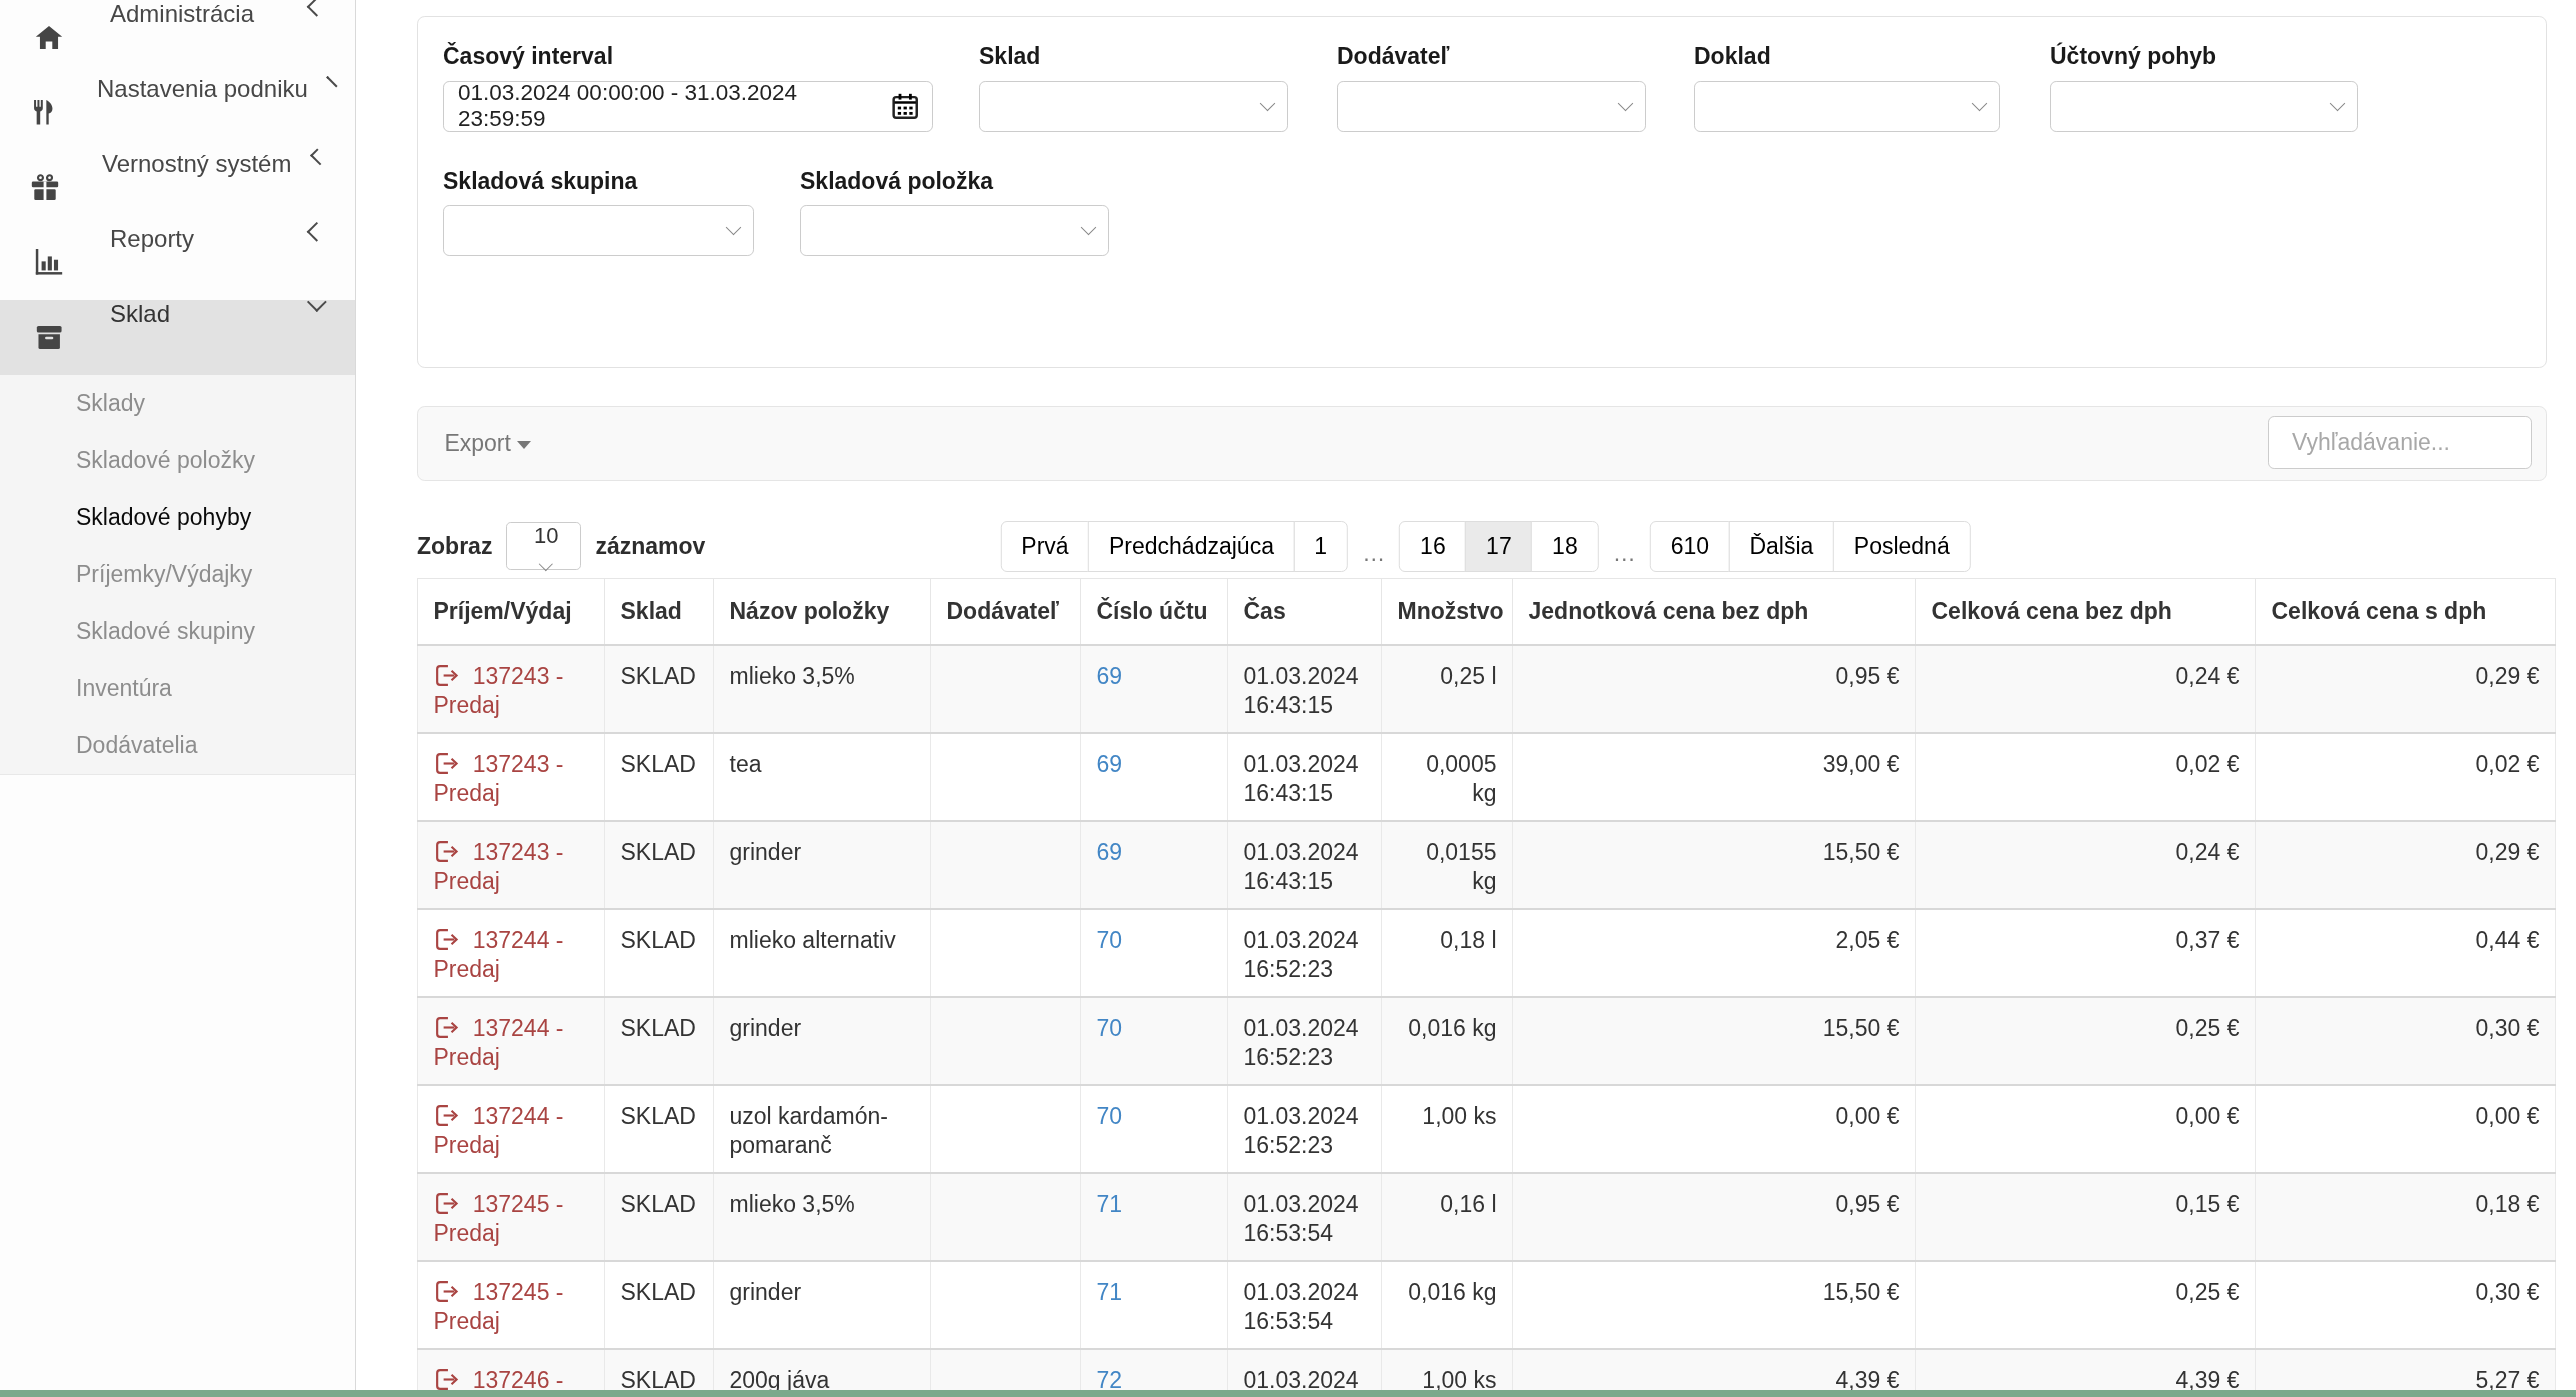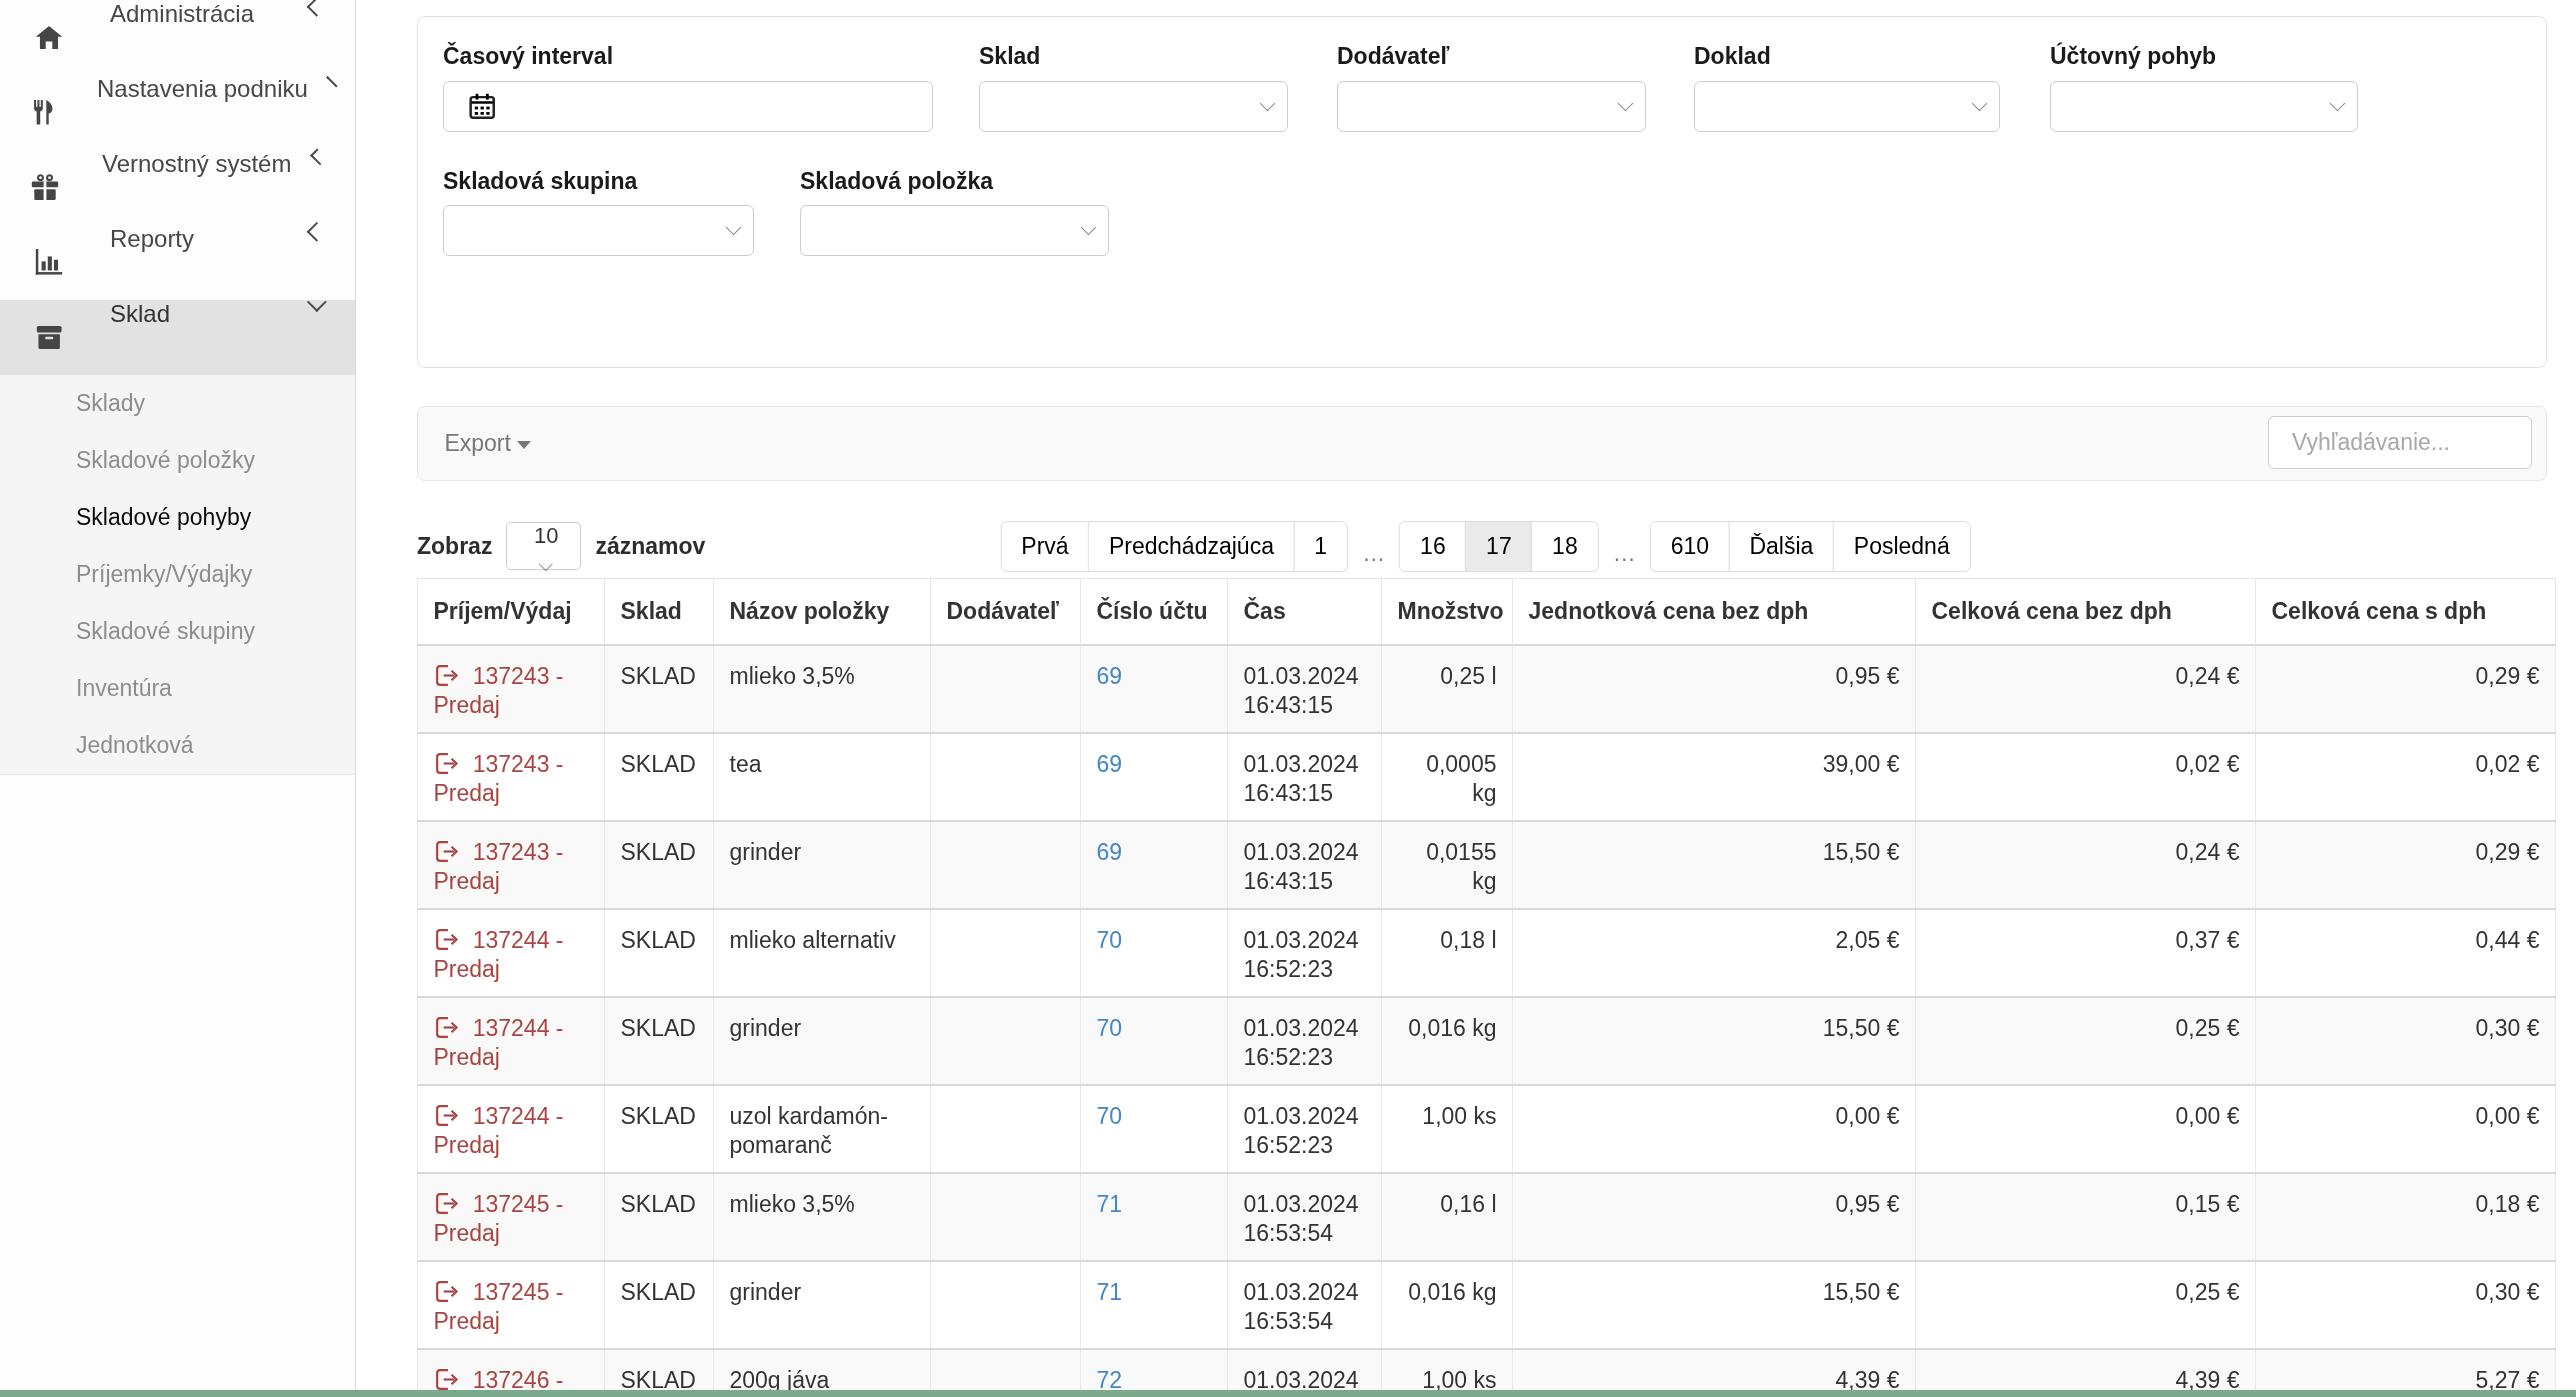--- a/index.html
+++ b/index.html
@@ -160,27 +160,28 @@
       <span class="nlabel">Sklad</span>
       <span class="chev down"></span>
     </div>
     <nav class="submenu" id="submenu">
         <div class="sub-item">Sklady</div>
         <div class="sub-item">Skladové položky</div>
         <div class="sub-item active">Skladové pohyby</div>
         <div class="sub-item">Príjemky/Výdajky</div>
         <div class="sub-item">Skladové skupiny</div>
         <div class="sub-item">Inventúra</div>
-        <div class="sub-item">Jednotková</div>
+        <div class="sub-item">Dodávatelia</div>
       </nav>
   </aside>
 
   <section class="filter-panel">
     <div class="fgroup g1 row1-label flabel">Časový interval</div>
     <div class="fctrl g1 row1-ctrl date-input">
+      <span>01.03.2024 00:00:00 - 31.03.2024 23:59:59</span>
       <span class="cal">
         <svg width="26.4" height="26.4" viewBox="0 0 32 32">
             <rect x="2" y="5" width="28" height="25" rx="3" fill="none" stroke="#222" stroke-width="3"></rect>
             <rect x="8" y="1" width="3.4" height="7"></rect>
             <rect x="20.6" y="1" width="3.4" height="7"></rect>
             <rect x="3" y="10" width="26" height="3"></rect>
             <rect x="7" y="16.5" width="4" height="3.4"></rect>
             <rect x="14" y="16.5" width="4" height="3.4"></rect>
             <rect x="21" y="16.5" width="4" height="3.4"></rect>
             <rect x="7" y="23" width="4" height="3.4"></rect>

